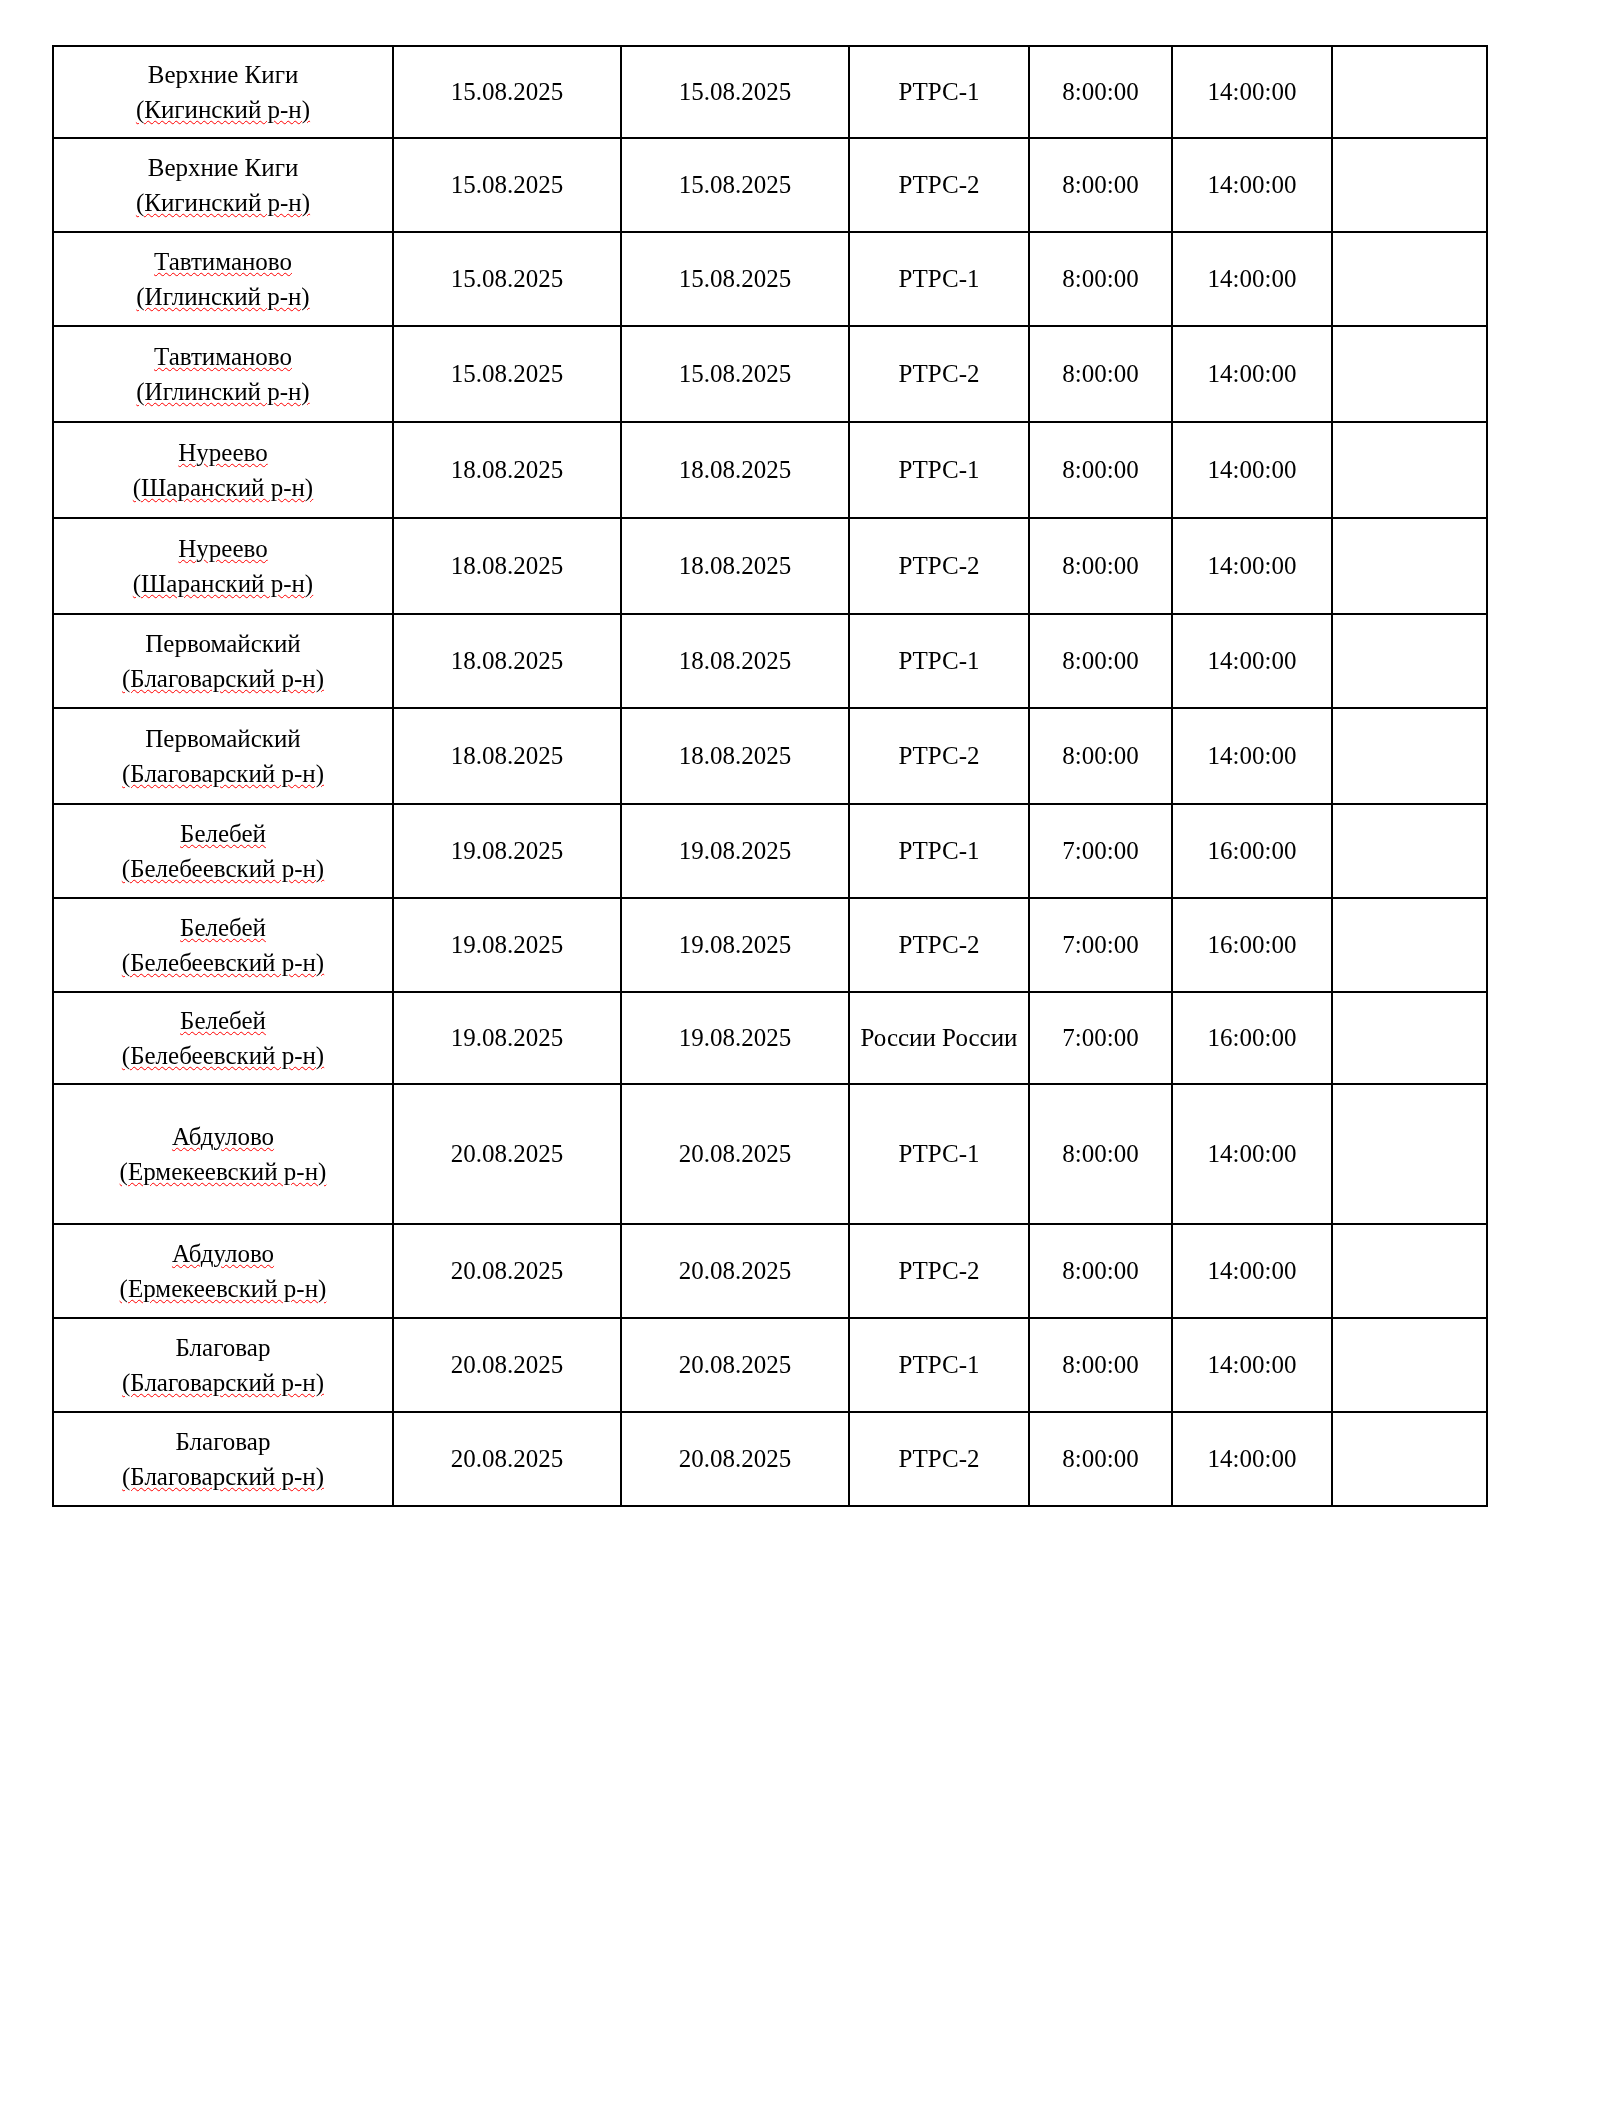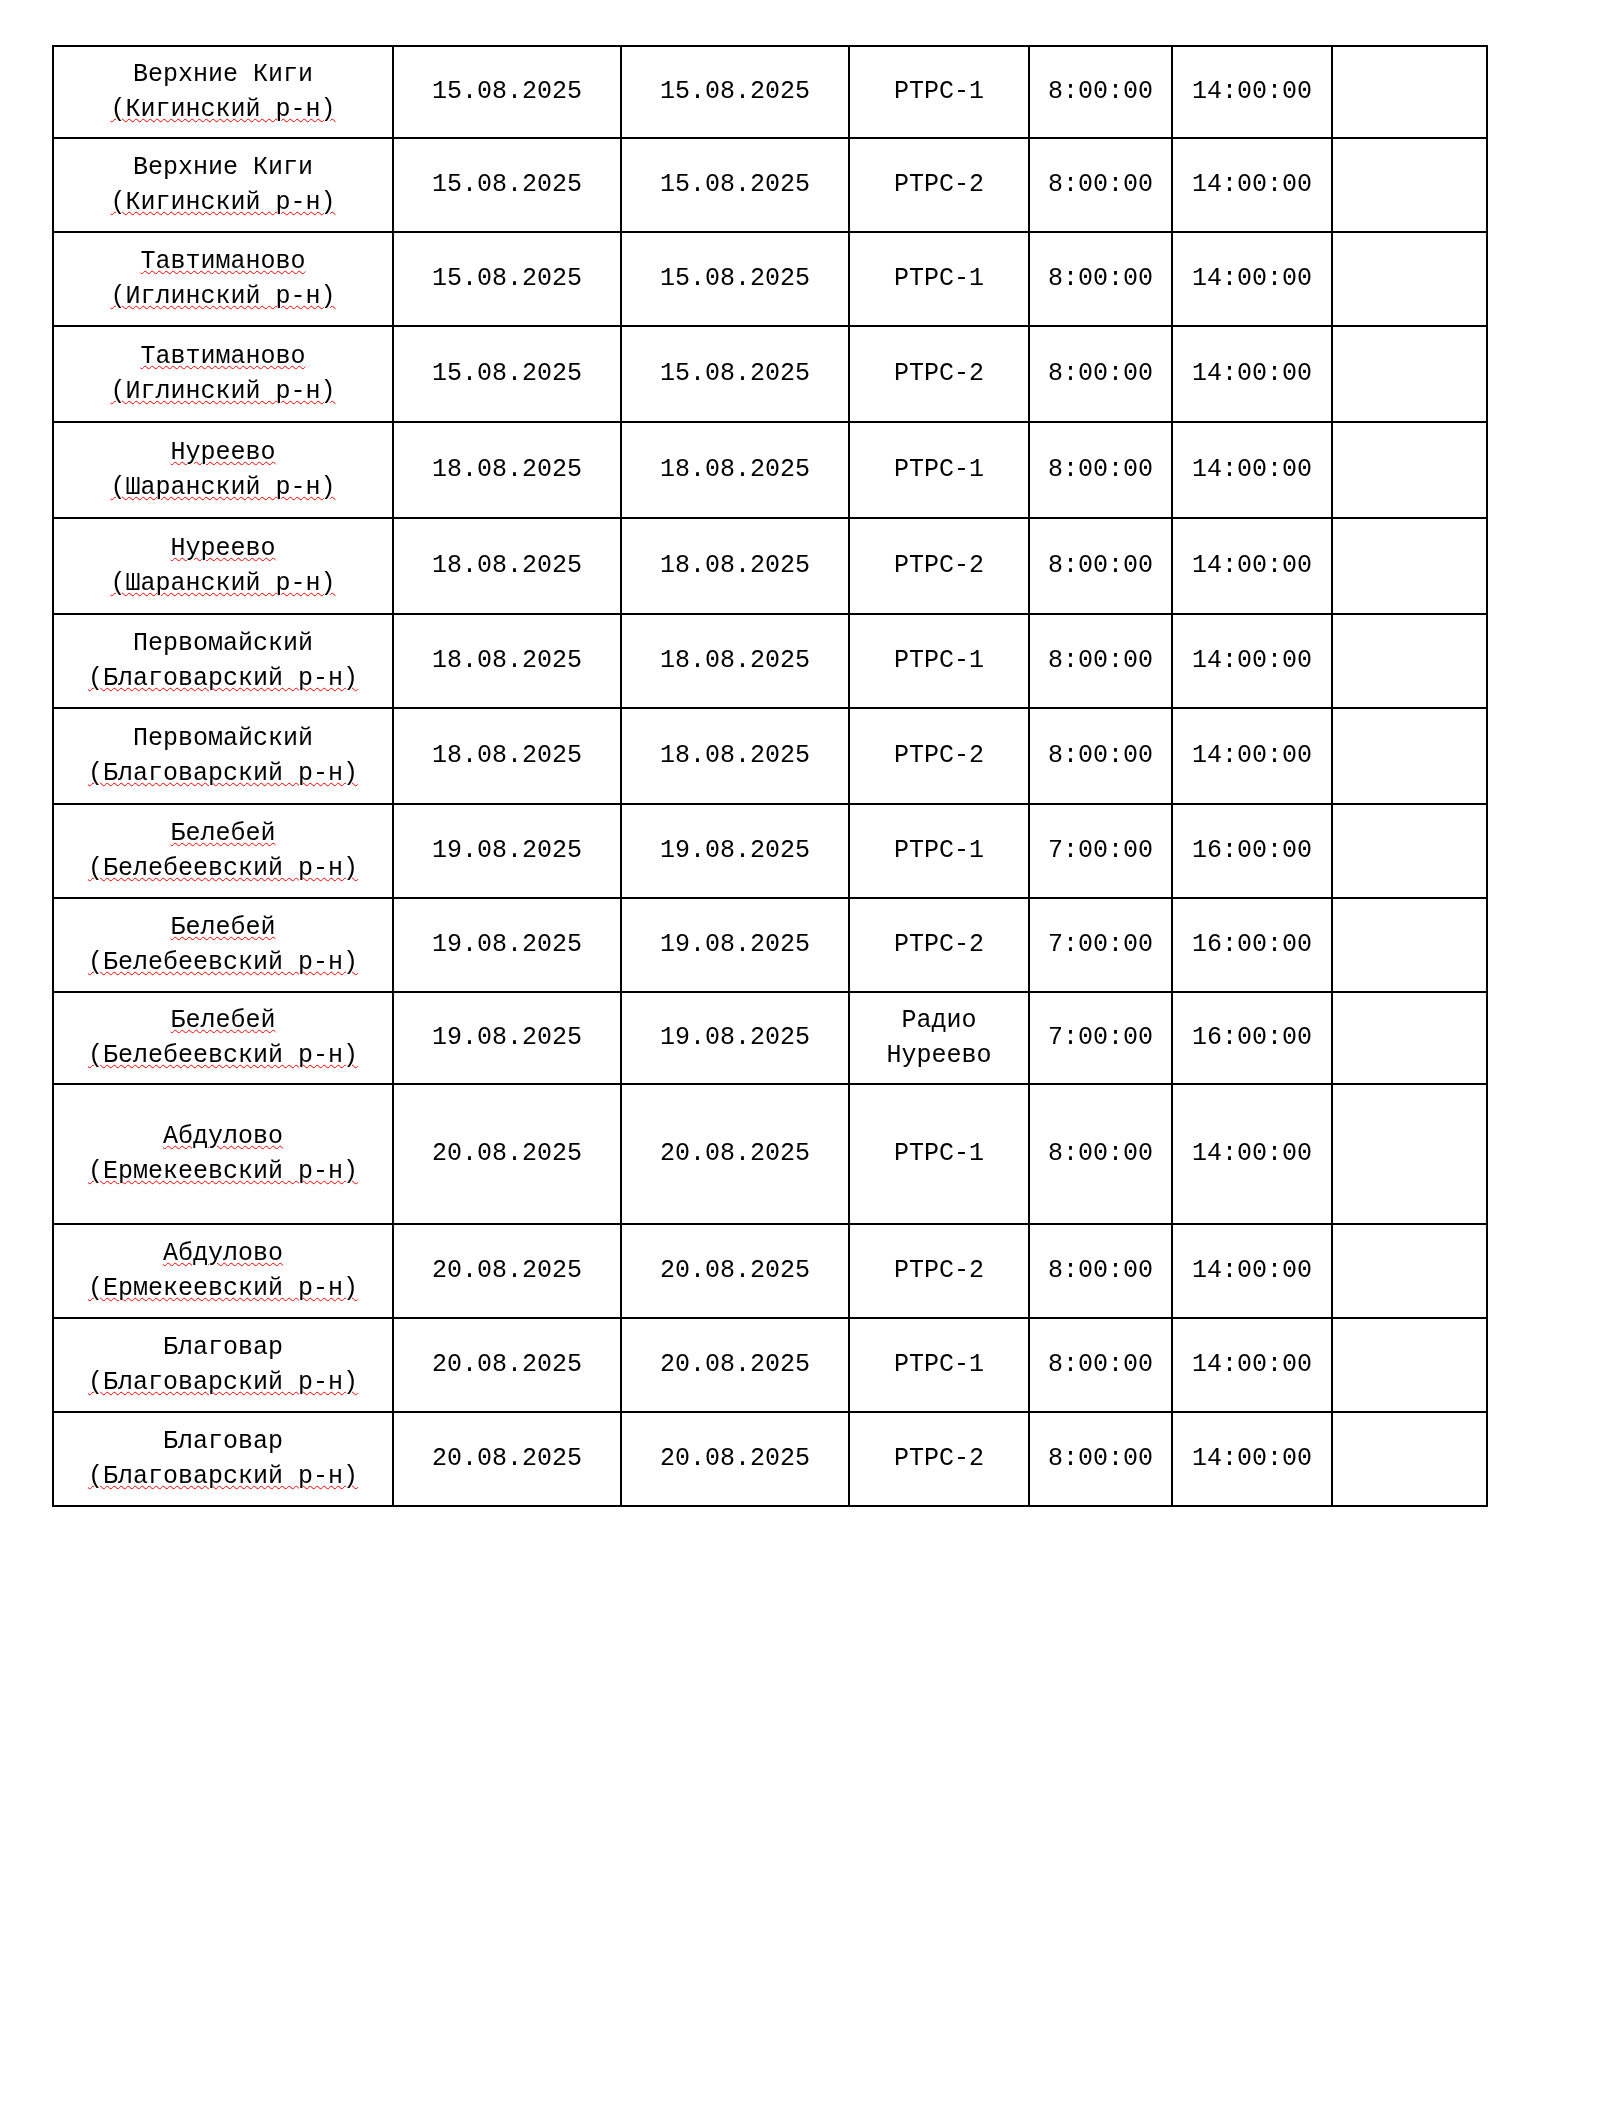--- a/index.html
+++ b/index.html
@@ -17,21 +17,20 @@
   .page {
     position: absolute;
     left: 52px;
     top: 45px;
     width: 1315px;
   }
   table.schedule {
     border-collapse: collapse;
     width: 1315px;
     table-layout: fixed;
-    font-family: Liberation Mono, monospace;
   }
   table.schedule td {
     border: 2px solid #000000;
     text-align: center;
     vertical-align: middle;
     font-size: 25px;
     line-height: 1.42;
     padding: 6px 4px;
   }
   
@@ -209,21 +208,21 @@
         <td></td>
       </tr>
 
       <tr style="height:92px">
         <td>
           <span class="place-name sq">Белебей</span>
           <span class="place-district sq">(Белебеевский р-н)</span>
         </td>
         <td>19.08.2025</td>
         <td>19.08.2025</td>
-        <td class="place-wrap">Радио Нуреево</td>
+        <td class="place-wrap">России России</td>
         <td>7:00:00</td>
         <td>16:00:00</td>
         <td></td>
       </tr>
 
       <tr style="height:140px">
         <td>
           <span class="place-name sq">Абдулово</span>
           <span class="place-district sq place-wrap" style="white-space:normal">(Ермекеевский р-н)</span>
         </td>

